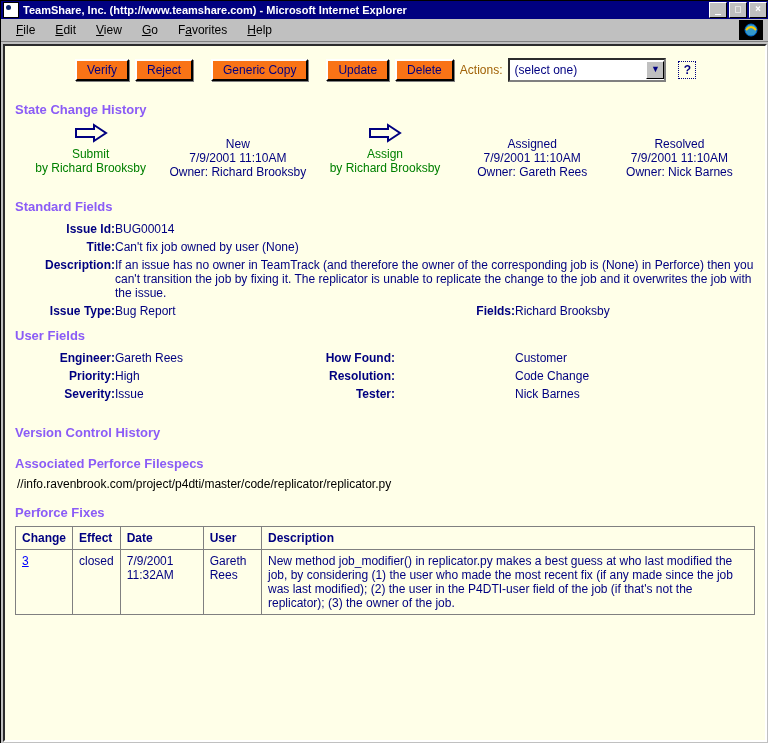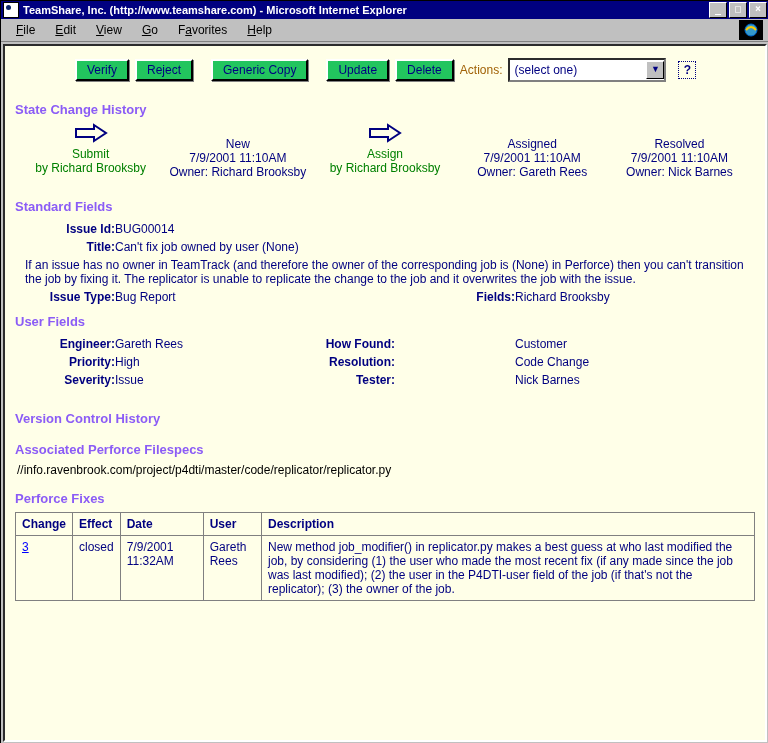--- a/index.html
+++ b/index.html
@@ -18,21 +18,21 @@
 .menuitem{padding:2px 9px;font-size:12px;color:#000}
 .menuitem u{text-decoration:underline}
 .ie-logo{width:24px;height:20px;background:#000;display:flex;align-items:center;justify-content:center}
 .ie-logo svg{width:16px;height:16px}
 
 .outer{flex:1;background:#c0c0c0;padding:2px;display:flex}
 .content{flex:1;background:#ffffe8;border:2px inset #fff;border-top-color:#808080;border-left-color:#808080;overflow-y:scroll;position:relative;color:#000080;}
 .inner{padding:6px 10px 10px 10px;}
 
 .toolbar{display:flex;align-items:center;gap:6px;padding:6px 0 12px 60px;}
-.btn{background:#22c55e;border:2px outset #fff;border-bottom-color:#404040;border-right-color:#404040;padding:2px 10px;font-size:12px;color:#000080;cursor:pointer;box-shadow:1px 1px 0 #808080}
+.btn{background:#f97316;border:2px outset #fff;border-bottom-color:#404040;border-right-color:#404040;padding:2px 10px;font-size:12px;color:#000080;cursor:pointer;box-shadow:1px 1px 0 #808080}
 .sep{width:6px}
 .actions-label{color:#a16207;margin-left:0}
 .select{background:#fff;border:2px inset #808080;height:20px;width:150px;display:flex;align-items:center;justify-content:space-between;padding-left:4px;color:#000080}
 .select .chev{width:16px;height:16px;background:#c0c0c0;border:1px solid #000;border-top-color:#fff;border-left-color:#fff;text-align:center;font-size:9px;line-height:14px}
 .qmark{width:16px;height:16px;border:1px dotted #000080;display:flex;align-items:center;justify-content:center;font-weight:bold;color:#000080;margin-left:6px}
 
 h3{margin:8px 0 6px 0;font-size:13px;color:#8b5cf6;font-weight:bold}
 .hist{display:flex;gap:4px;justify-content:space-between;padding:0 4px}
 .histcol{text-align:center;font-size:12px;flex:1}
 .histcol.act{color:#008000}
@@ -156,20 +156,21 @@
         <div class="fields">
           <div class="row">
             <div class="lab stdlab">Issue Id:</div>
             <div class="val">BUG00014</div>
           </div>
           <div class="row">
             <div class="lab stdlab">Title:</div>
             <div class="val">Can't fix job owned by user (None)</div>
           </div>
           <div class="row">
+            <div class="lab stdlab">Description:</div>
             <div class="val desc">If an issue has no owner in TeamTrack (and therefore the owner of the corresponding job is (None) in Perforce) then you can't transition the job by fixing it.  The replicator is unable to replicate the change to the job and it overwrites the job with the issue.</div>
           </div>
           <div class="row">
             <div class="lab stdlab">Issue Type:</div>
             <div class="val" style="width:190px">Bug Report</div>
             <div class="lab" style="width:210px">Fields:</div>
             <div class="val">Richard Brooksby</div>
           </div>
         </div>
 

